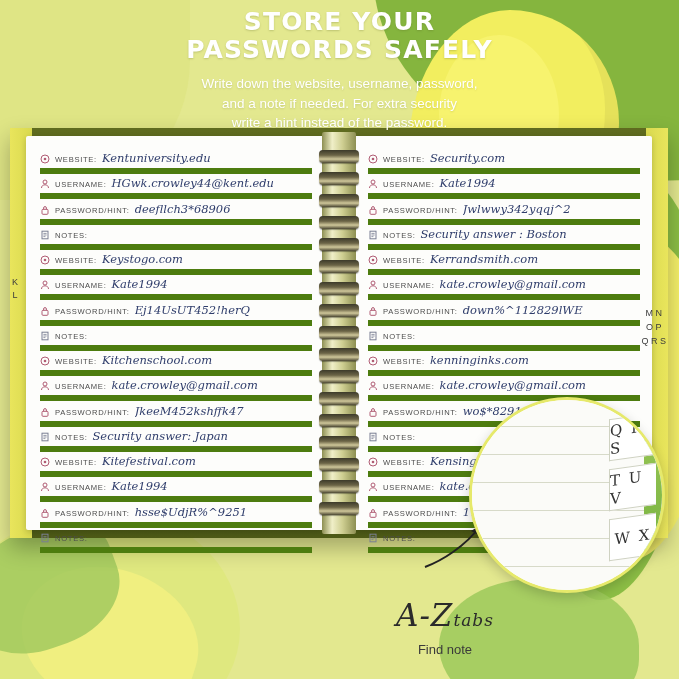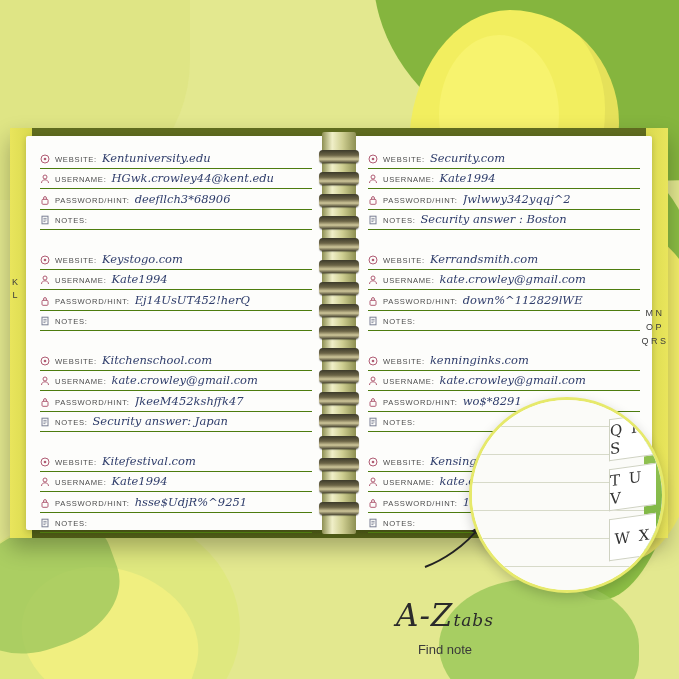--- a/index.html
+++ b/index.html
@@ -177,21 +177,21 @@
     padding: 6px 0;
   }
   .entry {
     position: absolute;
     width: 272px;
   }
   .row {
     display: flex;
     align-items: flex-end;
     gap: 5px;
-    border-bottom: 1px solid #4d7c0f;
+    border-bottom: 6px solid #4d7c0f;
     height: 18.5px;
     padding-bottom: 1px;
   }
   .row:last-child { }
   .ico {
     width: 10px; height: 10px;
     flex: 0 0 10px;
     margin-bottom: 3px;
     color: #b05c74;
   }
@@ -326,20 +326,31 @@
   <div class="bg-shape wash-left"></div>
   <div class="bg-shape leaf-top-right"></div>
   <div class="bg-shape lemon-top-right"></div>
   <div class="bg-shape leaf-right"></div>
   <div class="bg-shape lemon-right"></div>
   <div class="bg-shape lemon-bottom-left"></div>
   <div class="bg-shape lemon-slice"></div>
   <div class="bg-shape leaf-bottom-left"></div>
   <div class="bg-shape leaf-bottom-right"></div>
 
+  <div class="header">
+    <div class="title">
+      <div>STORE YOUR</div>
+      <div>PASSWORDS SAFELY</div>
+    </div>
+    <div class="subtitle">
+      <div>Write down the website, username, password,</div>
+      <div>and a note if needed. For extra security</div>
+      <div>write a hint instead of the password.</div>
+    </div>
+  </div>
 
   <div class="notebook">
     <div class="cover"></div>
     <div class="cover-edge-left"></div>
     <div class="cover-edge-right"></div>
 
     <div class="page page-left">
       <div class="entries">
 
         <div class="entry" id="e0" style="left:14px; top:12px;">

